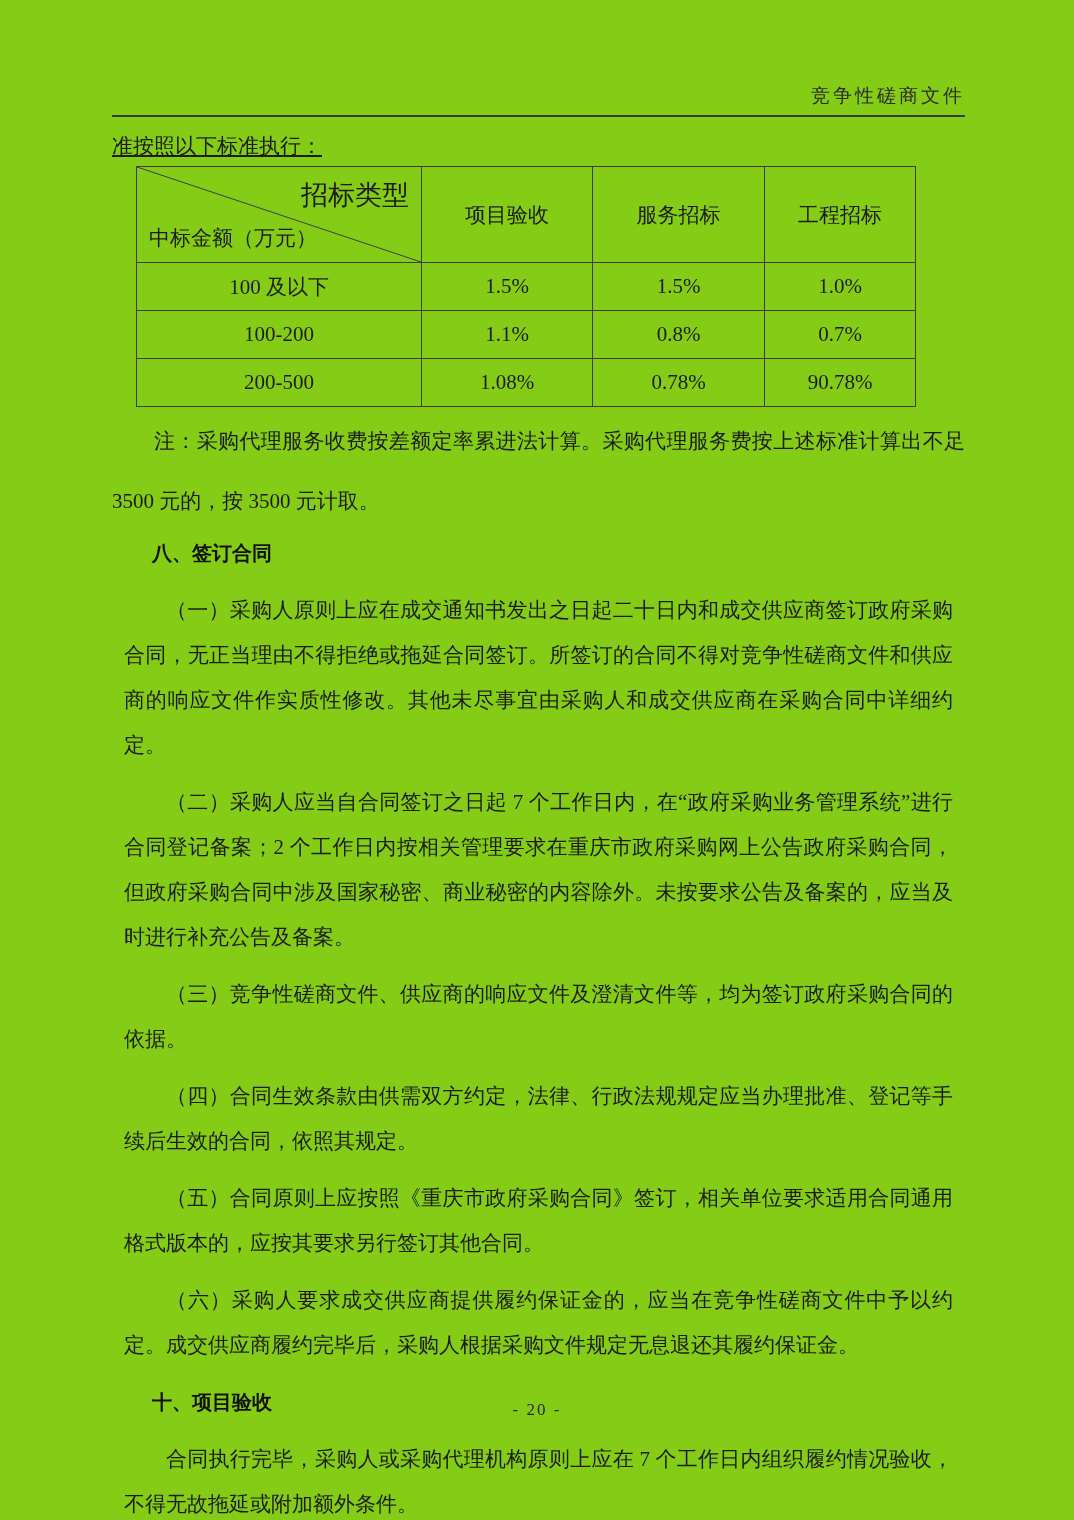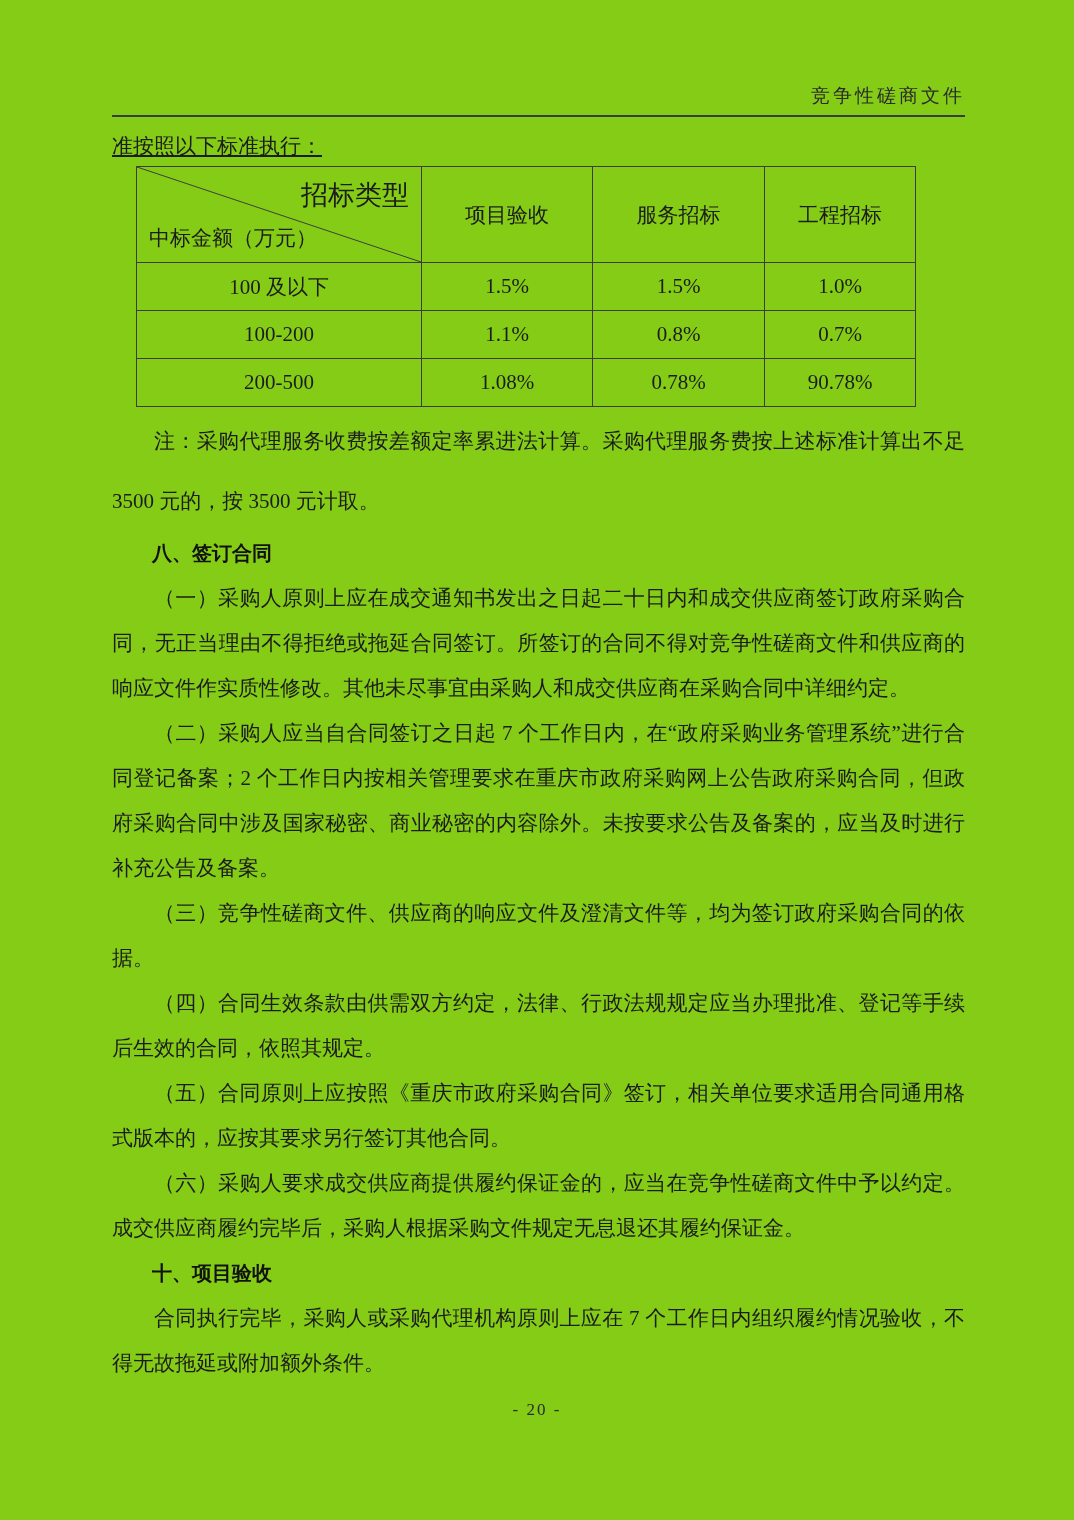--- a/index.html
+++ b/index.html
@@ -82,21 +82,21 @@
   }
   .sec-heading {
     margin: 0;
     padding-left: 2em;
     font-size: 20px;
     font-weight: bold;
     line-height: 45px;
     color: #111111;
   }
   .body-p {
-    margin: 0;
+    margin: 12px;
     line-height: 45px;
     text-indent: 2em;
     text-align: justify;
   }
   .footer {
     position: absolute;
     bottom: 100px;
     left: 0;
     width: 1074px;
     text-align: center;

